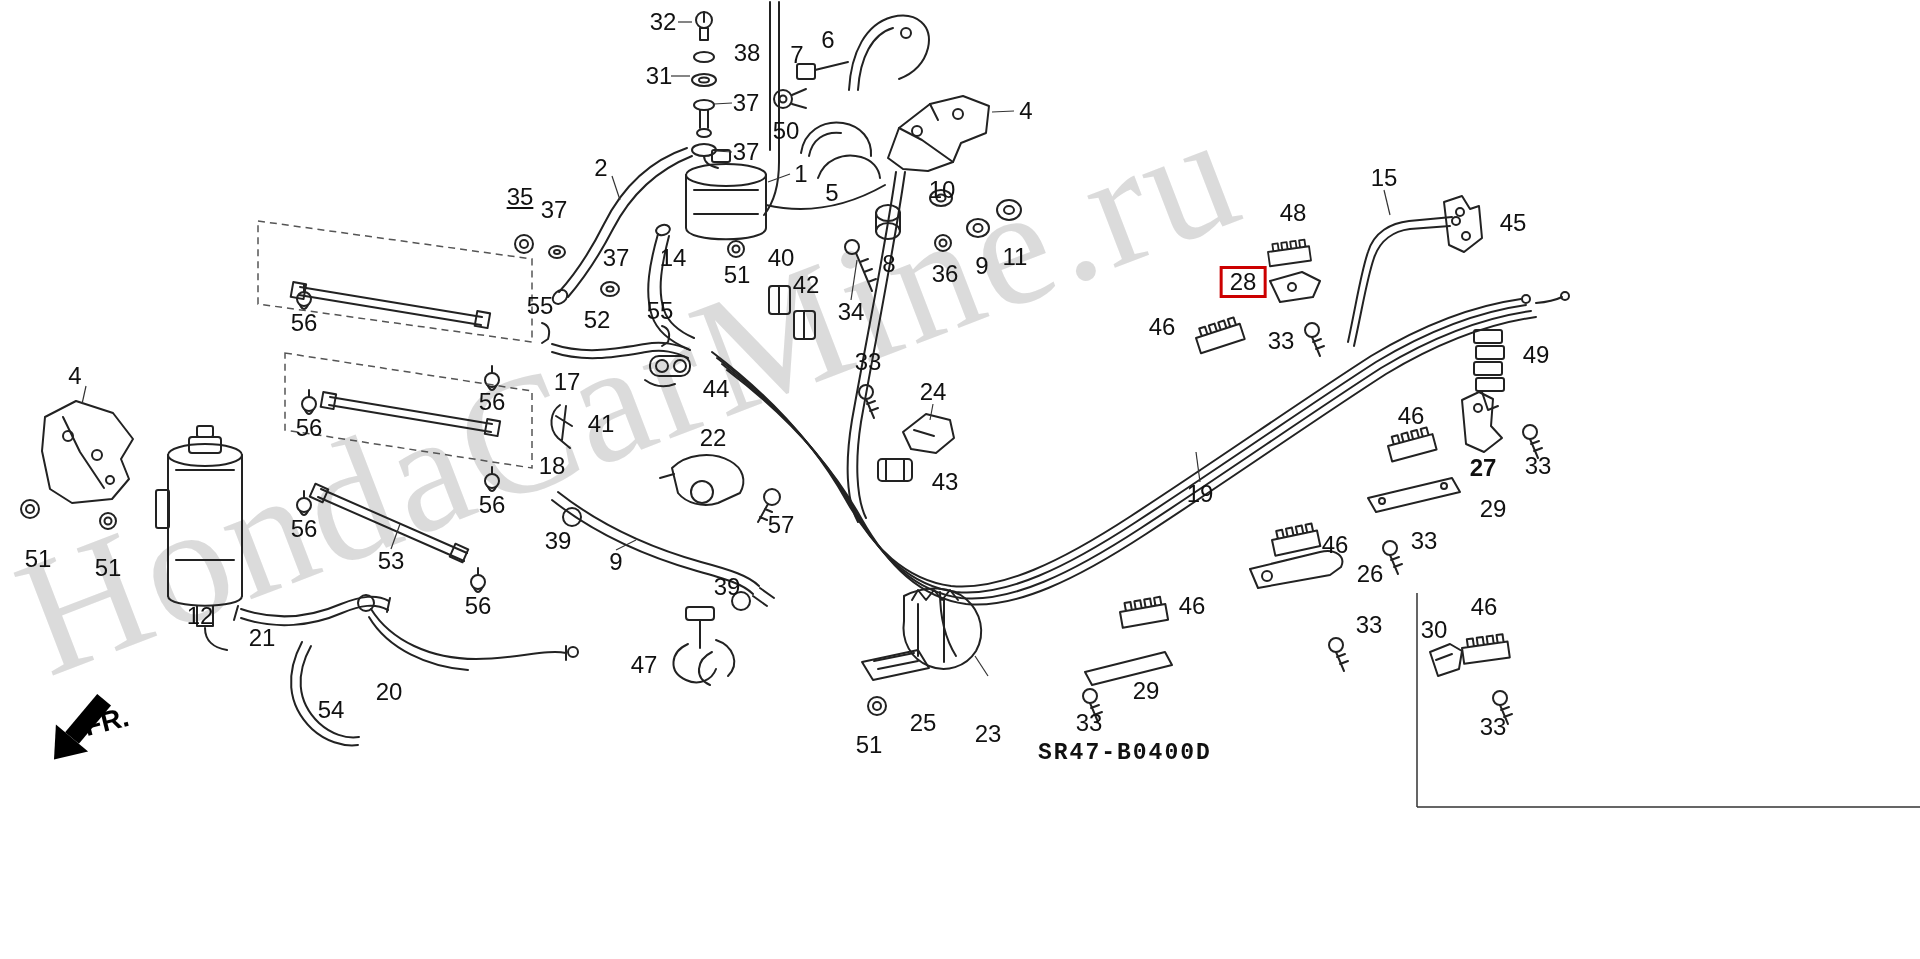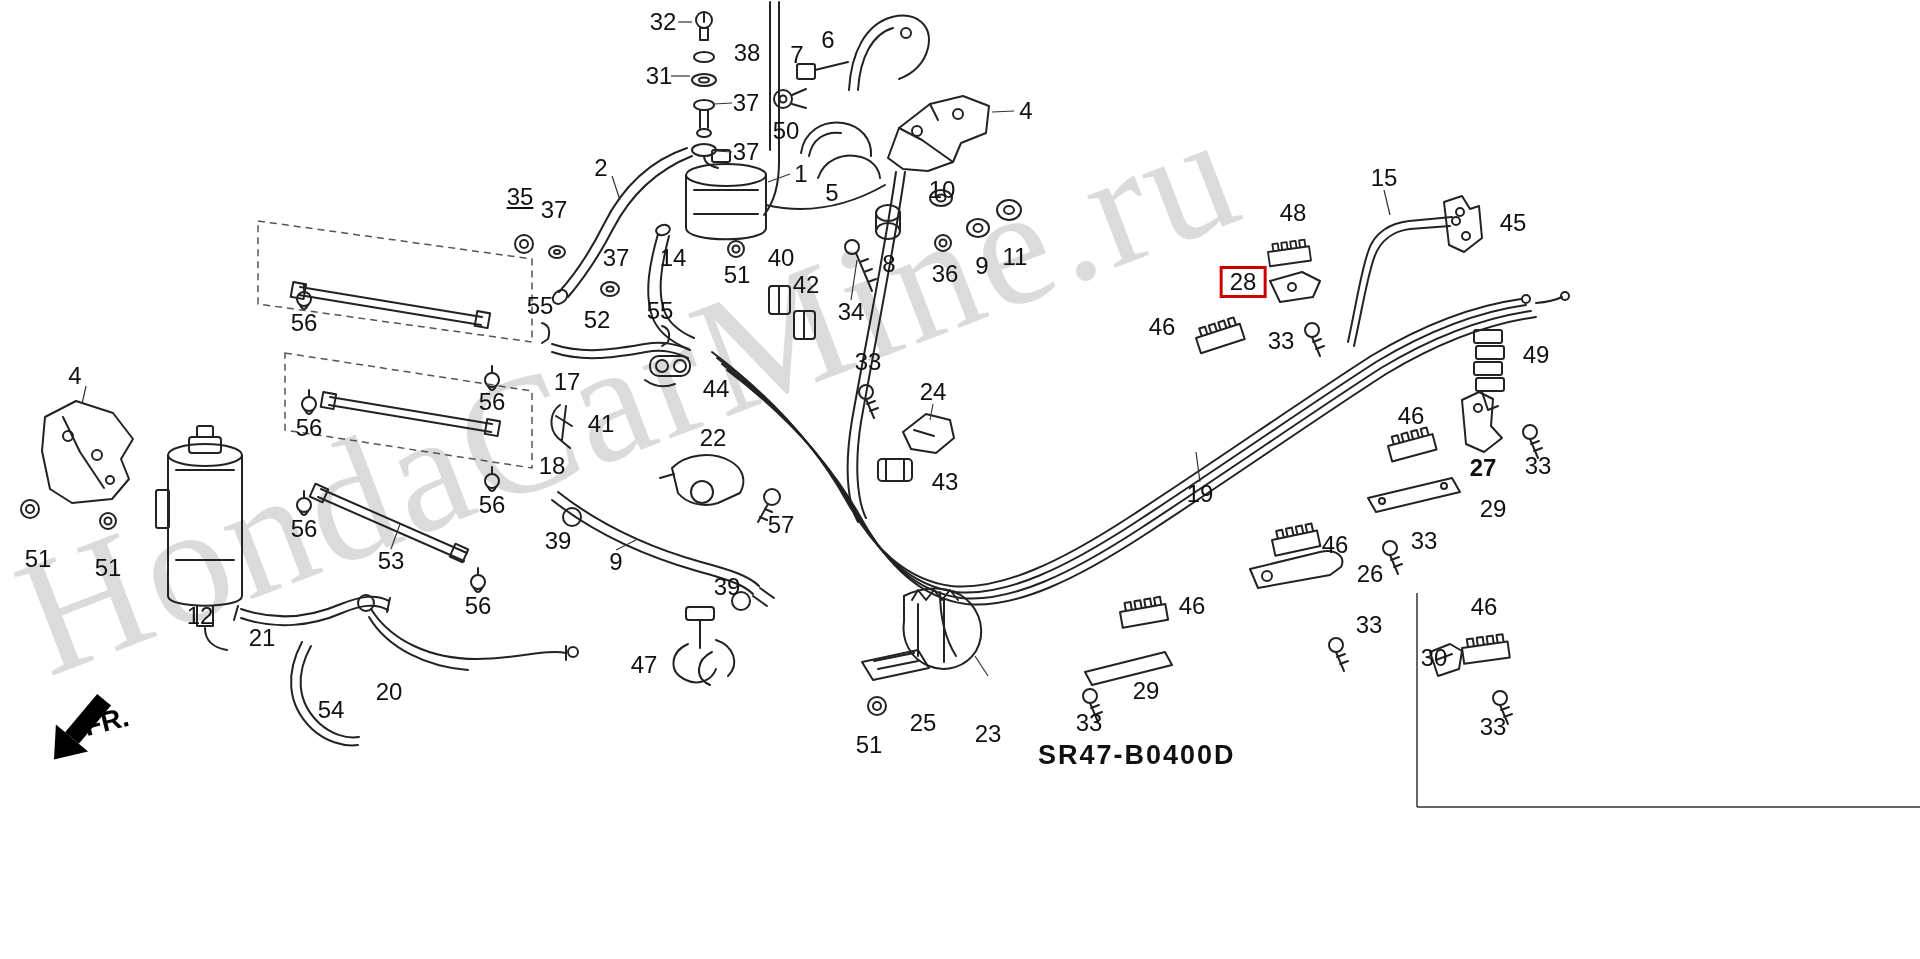--- a/index.html
+++ b/index.html
@@ -28,22 +28,22 @@
     border:3px solid var(--hl,#cc0000);
     padding:1px 7px;
   }
   .fr-label{
     position:absolute;left:84px;top:706px;
     font-size:28px;font-weight:700;color:#000;
     transform:rotate(-14deg);
   }
   .diagram-code{
     position:absolute;left:1038px;top:740px;
-    font-family:Liberation Sans, sans-serif;
-    font-size:27px;font-weight:700;letter-spacing:2px;color:#111;
+    font-family:Liberation Mono, monospace;
+    font-size:23px;font-weight:700;letter-spacing:2px;color:#111;
   }
 </style>
 </head>
 <body>
 
 <div id="stage">
 
   <div class="watermark">HondaCarMine.ru</div>
 
   <svg id="art" width="1920" height="959" viewBox="0 0 1920 959">
@@ -381,21 +381,21 @@
       <div class="callout" style="left: 38px; top: 559px;">51</div>
       <div class="callout" style="left: 108px; top: 568px;">51</div>
       <div class="callout" style="left: 391px; top: 561px;">53</div>
       <div class="callout" style="left: 1370px; top: 574px;">26</div>
       <div class="callout" style="left: 727px; top: 587px;">39</div>
       <div class="callout" style="left: 1192px; top: 606px;">46</div>
       <div class="callout" style="left: 200px; top: 616px;">12</div>
       <div class="callout" style="left: 478px; top: 606px;">56</div>
       <div class="callout" style="left: 262px; top: 638px;">21</div>
       <div class="callout" style="left: 1369px; top: 625px;">33</div>
-      <div class="callout" style="left: 1434px; top: 658px;">30</div>
+      <div class="callout" style="left: 1434px; top: 630px;">30</div>
       <div class="callout" style="left: 1484px; top: 607px;">46</div>
       <div class="callout" style="left: 644px; top: 665px;">47</div>
       <div class="callout" style="left: 389px; top: 692px;">20</div>
       <div class="callout" style="left: 1146px; top: 691px;">29</div>
       <div class="callout" style="left: 988px; top: 688px; margin-top: 46px;">23</div>
       <div class="callout" style="left: 923px; top: 723px;">25</div>
       <div class="callout" style="left: 331px; top: 710px;">54</div>
       <div class="callout" style="left: 1089px; top: 723px;">33</div>
       <div class="callout" style="left: 1493px; top: 727px;">33</div>
       <div class="callout" style="left: 869px; top: 745px;">51</div>

